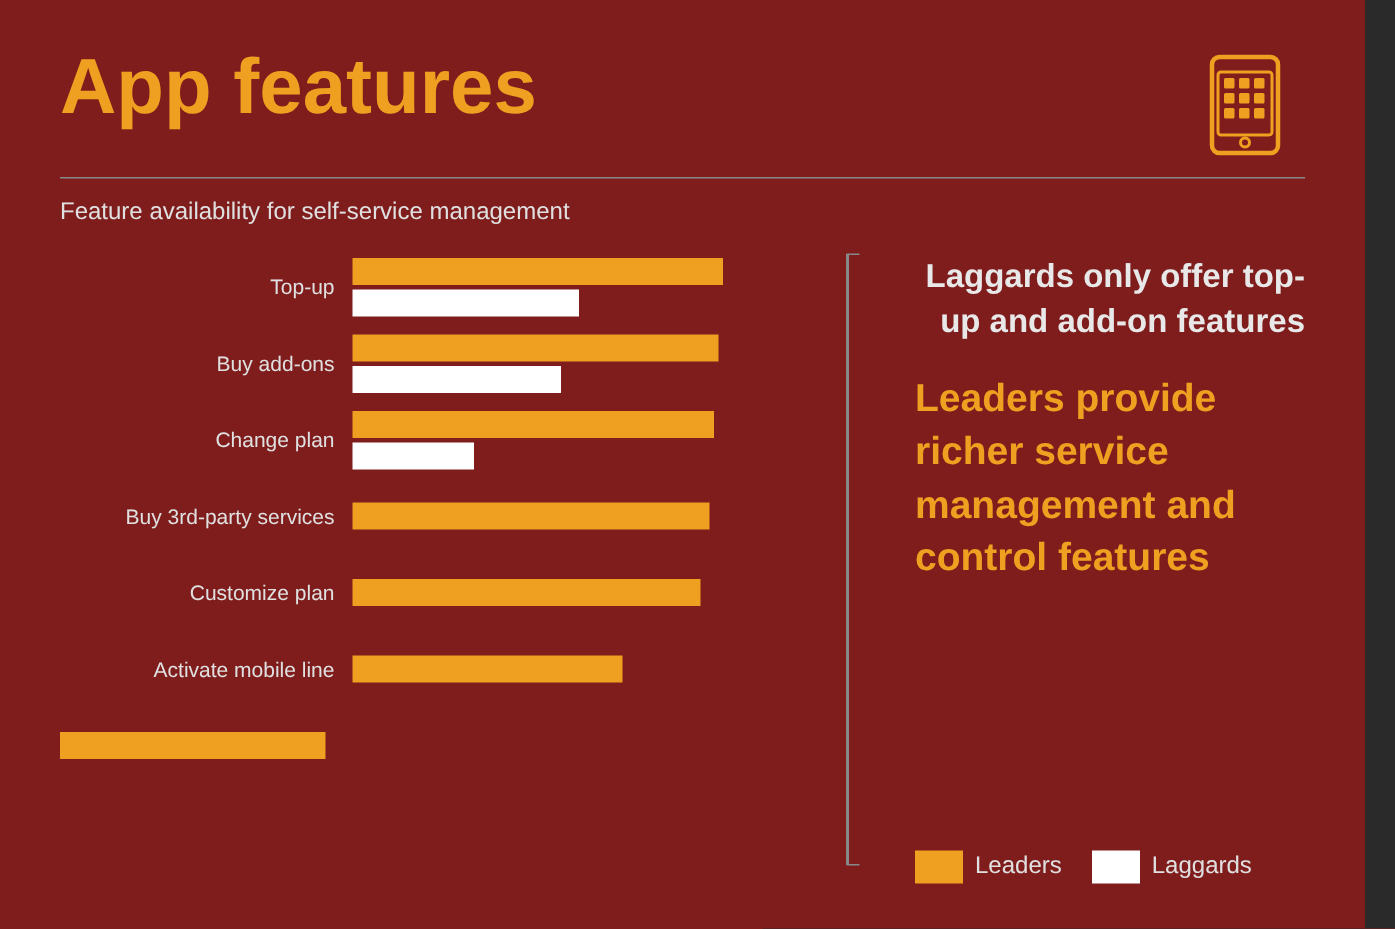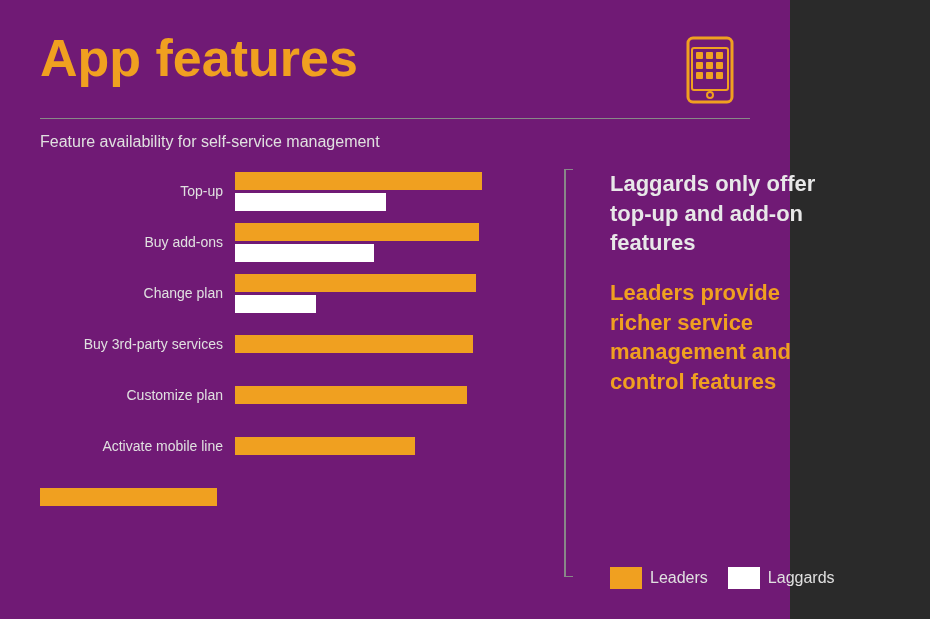--- a/index.html
+++ b/index.html
@@ -6,23 +6,23 @@
     body {
       width: 930px;
       height: 619px;
       background-color: #2a2a2a;
       font-family: Arial, sans-serif;
       overflow: hidden;
       position: relative;
     }
 
     .page-container {
-      width: 790px;
+      width: 910px;
       height: 619px;
-      background-color: #701a75;
+      background-color: #7f1d1d;
       padding: 30px 40px;
       display: flex;
       flex-direction: column;
     }
 
     .header-section {
       display: flex;
       justify-content: space-between;
       align-items: flex-start;
       margin-bottom: 8px;
@@ -115,25 +115,26 @@
       flex-direction: column;
       justify-content: space-between;
     }
 
     .annotation-top {
       color: #e8e8e8;
       font-size: 22px;
       font-weight: 600;
       line-height: 1.35;
       margin-bottom: 20px;
+      text-align: right;
     }
 
     .annotation-bottom {
       color: #f0a020;
-      font-size: 22px;
+      font-size: 26px;
       font-weight: 700;
       line-height: 1.35;
       margin-bottom: 12px;
     }
 
     .legend {
       display: flex;
       align-items: center;
       gap: 20px;
       margin-top: auto;

